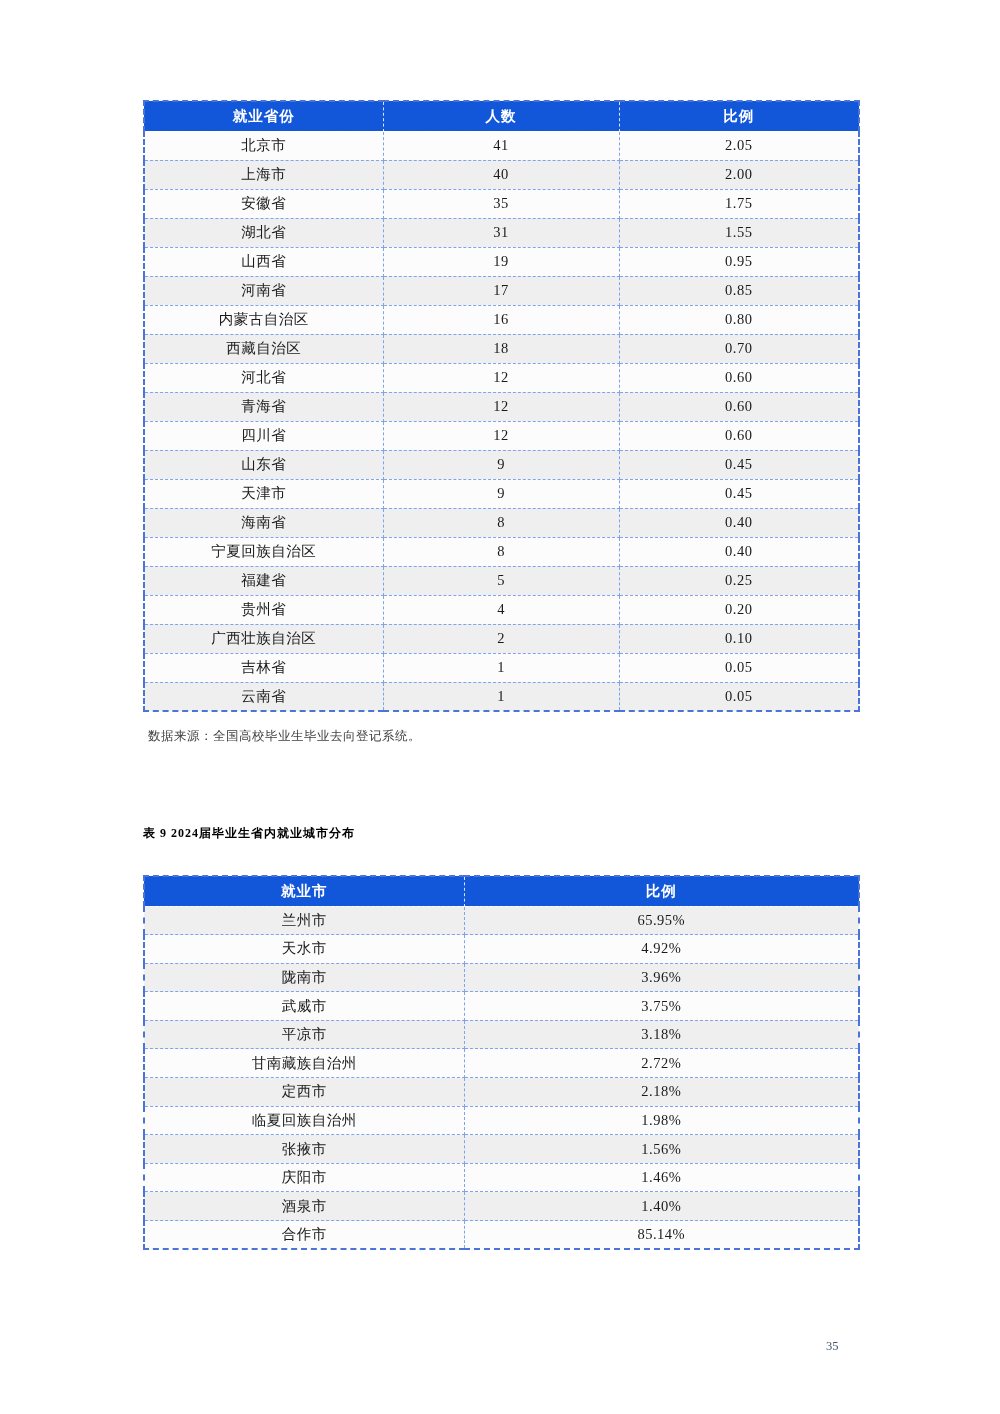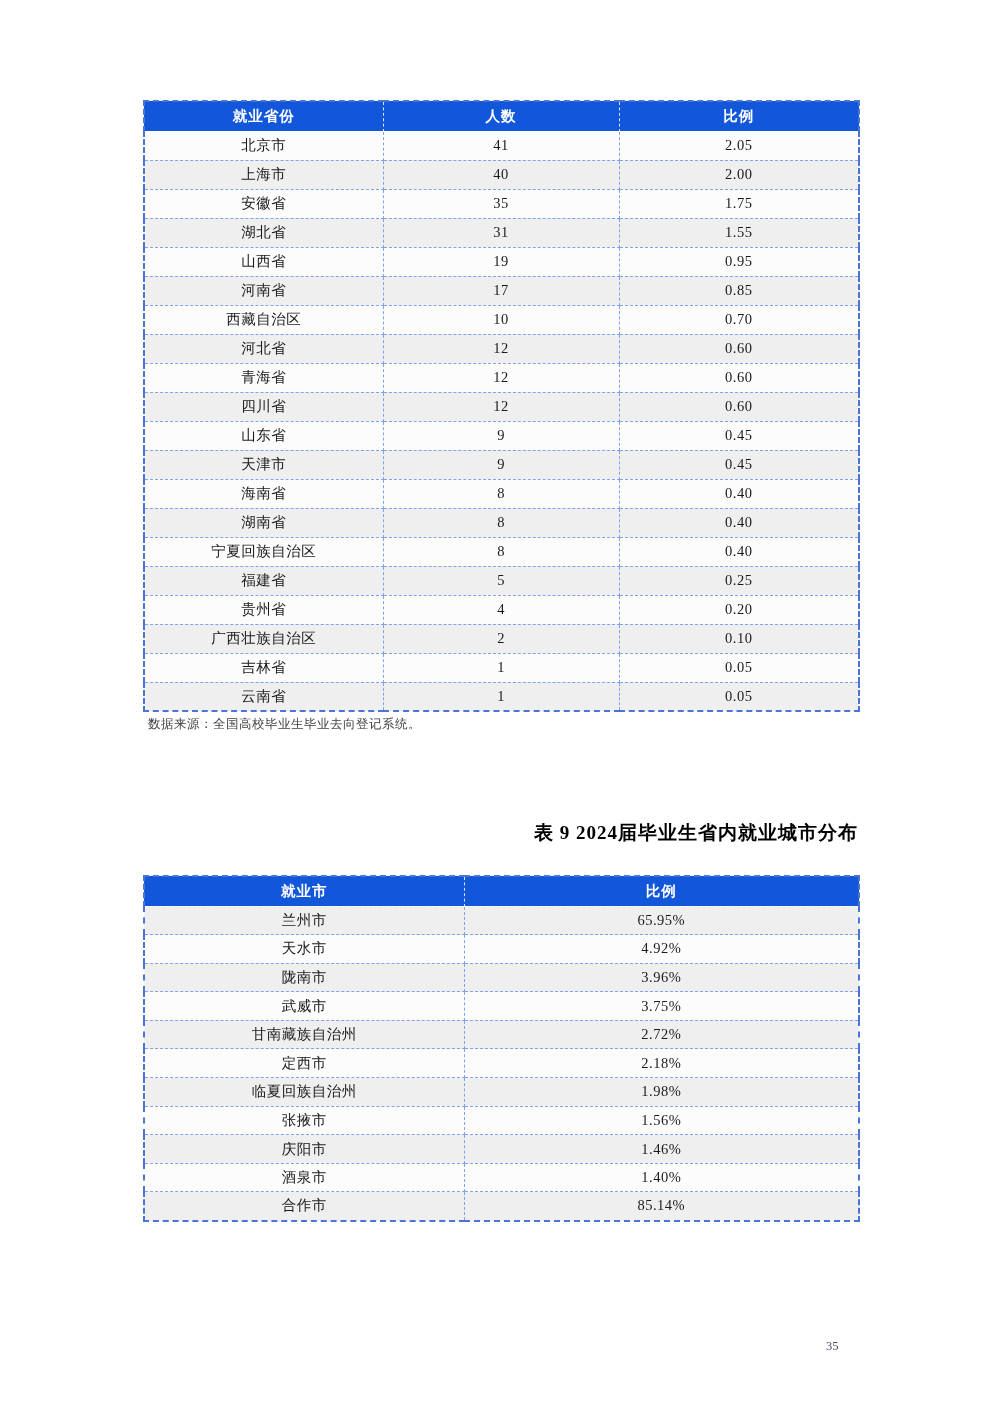--- a/index.html
+++ b/index.html
@@ -54,32 +54,32 @@
     background:var(--row-white);
     letter-spacing:.5px;
   }
   .t2 table.data-table td{height:28.6px;text-align:center;}
 
   
   table.band-even tbody tr:nth-child(even) td{background:var(--band);}
   table.band-odd  tbody tr:nth-child(odd)  td{background:var(--band);}
 
   .source-note{
-    margin-top:4px;
+    margin-top:16px;
     padding-left:5px;
     font-size:12.5px;
     color:var(--note-color);
     letter-spacing:.5px;
   }
 
   .table-title{
     position:absolute;
     left:143px;top:820px;width:715px;
-    text-align:right;
-    font-size:19px;
+    text-align:left;
+    font-size:12px;
     font-weight:bold;
     color:#000000;
     letter-spacing:1px;
     line-height:26px;
   }
 
   .page-number{
     position:absolute;
     left:826px;top:1339px;
     font-size:12.5px;
@@ -130,22 +130,27 @@
             <td>山西省</td>
             <td>19</td>
             <td>0.95</td>
           </tr>
           <tr>
             <td>河南省</td>
             <td>17</td>
             <td>0.85</td>
           </tr>
           <tr>
+            <td>内蒙古自治区</td>
+            <td>16</td>
+            <td>0.80</td>
+          </tr>
+          <tr>
             <td>西藏自治区</td>
-            <td>10</td>
+            <td>18</td>
             <td>0.70</td>
           </tr>
           <tr>
             <td>河北省</td>
             <td>12</td>
             <td>0.60</td>
           </tr>
           <tr>
             <td>青海省</td>
             <td>12</td>
@@ -161,25 +166,20 @@
             <td>9</td>
             <td>0.45</td>
           </tr>
           <tr>
             <td>天津市</td>
             <td>9</td>
             <td>0.45</td>
           </tr>
           <tr>
             <td>海南省</td>
-            <td>8</td>
-            <td>0.40</td>
-          </tr>
-          <tr>
-            <td>湖南省</td>
             <td>8</td>
             <td>0.40</td>
           </tr>
           <tr>
             <td>宁夏回族自治区</td>
             <td>8</td>
             <td>0.40</td>
           </tr>
           <tr>
             <td>福建省</td>
@@ -236,20 +236,24 @@
           </tr>
           <tr>
             <td>陇南市</td>
             <td>3.96%</td>
           </tr>
           <tr>
             <td>武威市</td>
             <td>3.75%</td>
           </tr>
           <tr>
+            <td>平凉市</td>
+            <td>3.18%</td>
+          </tr>
+          <tr>
             <td>甘南藏族自治州</td>
             <td>2.72%</td>
           </tr>
           <tr>
             <td>定西市</td>
             <td>2.18%</td>
           </tr>
           <tr>
             <td>临夏回族自治州</td>
             <td>1.98%</td>

